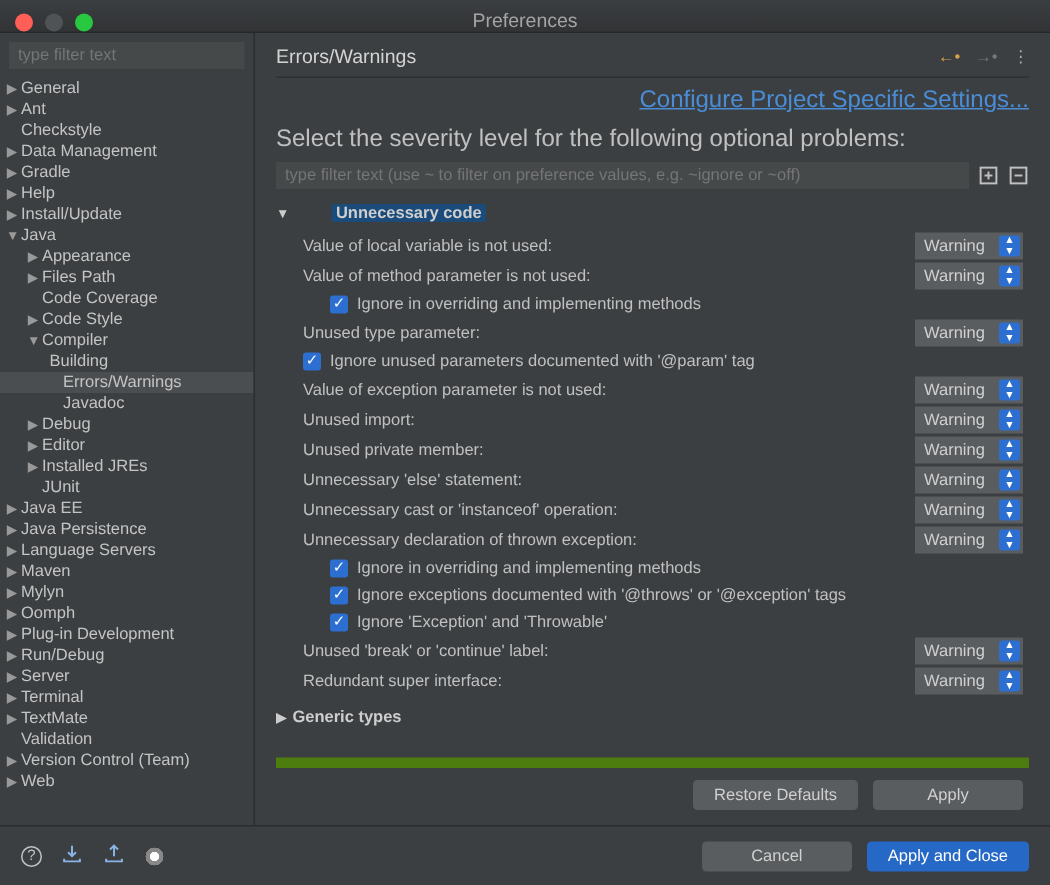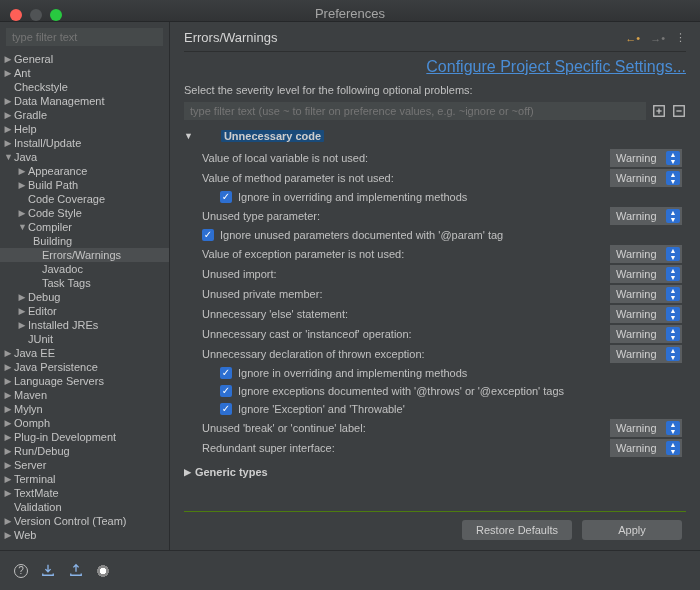--- a/index.html
+++ b/index.html
@@ -65,21 +65,21 @@
     display: flex; justify-content: space-between; align-items: center;
     padding-bottom: 6px;
     border-bottom: 1px solid #2d2f30;
   }
   .page-title { font-size: 13px; color: #d4d4d4; font-weight: normal; }
   .nav-icons { display: flex; gap: 10px; align-items: center; color: #aaa; }
   .config-link {
     text-align: right; color: #4a8dd6; font-size: 16px;
     padding: 6px 0 4px 0; text-decoration: underline; cursor: pointer;
   }
-  .intro { font-size: 11px; color: #c0c0c0; padding: 4px 0 6px 0; }
+  .intro { font-size: 16px; color: #c0c0c0; padding: 4px 0 6px 0; }
   .filter-row { display: flex; gap: 6px; align-items: center; padding-bottom: 8px; }
   .settings-filter {
     flex: 1; background: #45494a; border: none;
     padding: 3px 6px; font-size: 11px; color: #aaa; 
     outline: none;
   }
   .small-icon { width: 14px; height: 14px; color: #c0c0c0; cursor: pointer; }
 
   .settings-scroll { flex: 1; overflow-y: auto; overflow-x: hidden; }
   .section-header {
@@ -123,21 +123,21 @@
     align-self: stretch;
     display: flex; flex-direction: column;
     border-radius: 2px;
     margin-left: 4px;
   }
   .severity-select .step div { flex:1; text-align:center; color:#fff; font-size:7px; line-height:1;}
 
   .defaults-row {
     display: flex; justify-content: flex-end; gap: 10px;
     padding: 8px 4px 10px 0;
-    border-top: 1px solid #4d7c0f;
+    border-top: 7px solid #4d7c0f;
   }
   .btn {
     background: #5a5d5f; border: none;
     color: #d0d0d0; padding: 4px 14px; font-size: 11px;
     min-width: 100px; text-align: center; cursor: pointer;
     border-radius: 3px;
   }
   .btn.primary { background: #2668c5; color: #fff; }
 
   .footer {
@@ -200,21 +200,21 @@
         <div class="tree-item" style="padding-left: 4px;">
           <span class="arrow">▼</span>
           <span class="tree-label">Java</span>
         </div>
         <div class="tree-item" style="padding-left: 18px;">
           <span class="arrow">▶</span>
           <span class="tree-label">Appearance</span>
         </div>
         <div class="tree-item" style="padding-left: 18px;">
           <span class="arrow">▶</span>
-          <span class="tree-label">Build Path</span>
+          <span class="tree-label">Files Path</span>
         </div>
         <div class="tree-item" style="padding-left: 18px;">
           <span class="arrow"></span>
           <span class="tree-label">Code Coverage</span>
         </div>
         <div class="tree-item" style="padding-left: 18px;">
           <span class="arrow">▶</span>
           <span class="tree-label">Code Style</span>
         </div>
         <div class="tree-item" style="padding-left: 18px;">
@@ -225,24 +225,20 @@
           <span class="arrow"></span>
           <span class="tree-label">Building</span>
         </div>
         <div class="tree-item selected" style="padding-left: 32px;">
           <span class="arrow"></span>
           <span class="tree-label">Errors/Warnings</span>
         </div>
         <div class="tree-item" style="padding-left: 32px;">
           <span class="arrow"></span>
           <span class="tree-label">Javadoc</span>
-        </div>
-        <div class="tree-item" style="padding-left: 32px;">
-          <span class="arrow"></span>
-          <span class="tree-label">Task Tags</span>
         </div>
         <div class="tree-item" style="padding-left: 18px;">
           <span class="arrow">▶</span>
           <span class="tree-label">Debug</span>
         </div>
         <div class="tree-item" style="padding-left: 18px;">
           <span class="arrow">▶</span>
           <span class="tree-label">Editor</span>
         </div>
         <div class="tree-item" style="padding-left: 18px;">
@@ -500,13 +496,17 @@
         </svg>
     </span>
     <span>
       <svg viewBox="0 0 16 16" width="16" height="14" fill="none" stroke="#8ab4e8" stroke-width="1.5">
           <path d="M2 12 L2 14 L14 14 L14 12"></path>
           <path d="M8 10 L8 2 M5 5 L8 2 L11 5"></path>
         </svg>
     </span>
     <span style="width:14px;height:14px;border-radius:50%;background:radial-gradient(circle,#fff 30%,#888 31%,#888 60%,transparent 61%);display:inline-block;"></span>
   </div>
+  <div class="footer-buttons">
+    <button class="btn">Cancel</button>
+    <button class="btn primary">Apply and Close</button>
+  </div>
 </div>
 
 </body></html>

